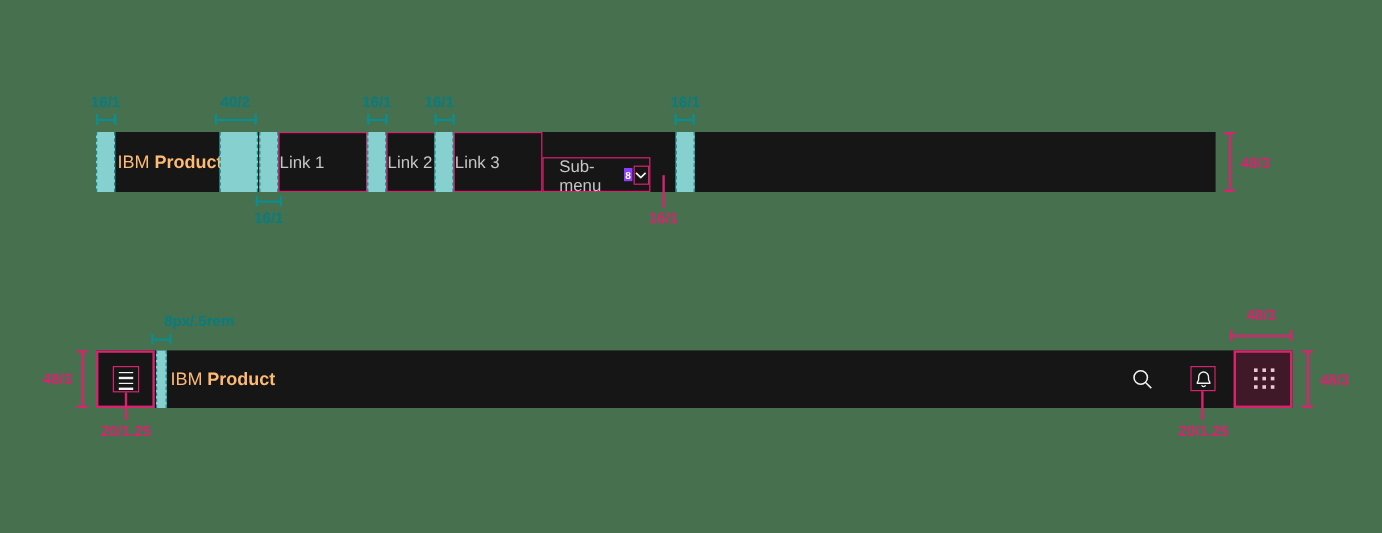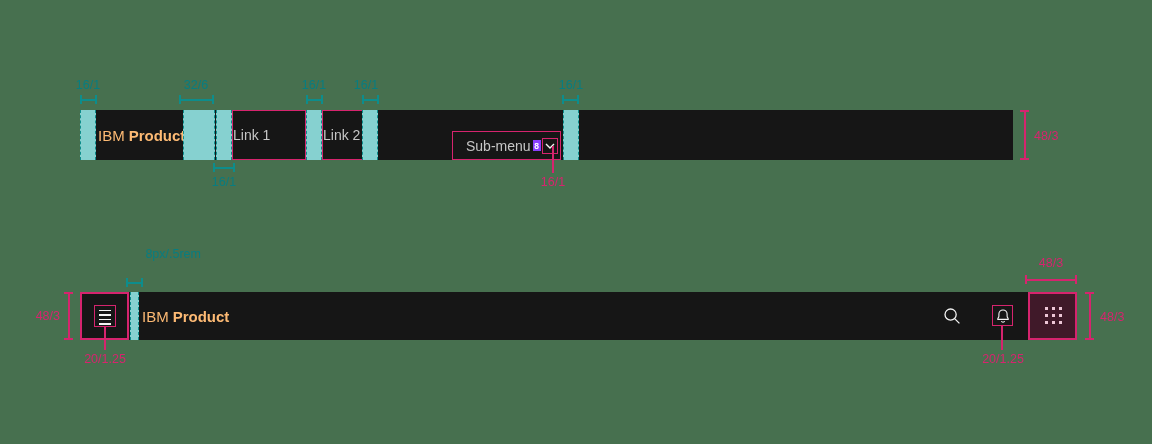--- a/index.html
+++ b/index.html
@@ -7,21 +7,21 @@
   .stage{position:relative;width:1152px;height:444px;background:#47704f;overflow:hidden;}
   .bar{position:absolute;background:#161616;}
   
   .spacer{position:absolute;top:0;bottom:0;background:#86d1d0;
           border-left:1px dashed #0d8d8c;border-right:1px dashed #0d8d8c;box-sizing:border-box;}
   
   .pinkbox{position:absolute;box-sizing:border-box;border:1.5px solid #d6246e;}
   .navitem{top:0;bottom:0;display:flex;align-items:center;justify-content:flex-start;
            color:#c6c6c6;font-size:14px;}
   
-  .mlabel{position:absolute;font-weight:400;font-size:12.5px;text-align:center;line-height:1;}
+  .mlabel{position:absolute;font-weight:700;font-size:12.5px;text-align:center;line-height:1;}
   .teal-t{color:#087d80;}
   .pink-t{color:#d6246e;}
   
   .hbr{position:absolute;height:9px;border-left:2px solid;border-right:2px solid;
        display:flex;align-items:center;box-sizing:border-box;}
   .hbr::before{content:"";flex:1;height:2px;background:currentColor;}
   .teal-br{color:#0d8d8c;}
   .pink-br{color:#d6246e;}
   
   .vbr{position:absolute;width:9px;border-top:2px solid;border-bottom:2px solid;
@@ -40,21 +40,21 @@
   svg{display:block;}
 </style>
 </head>
 <body>
 
 <div class="stage">
 
   <div class="mlabel teal-t" style="left:70px;top:79px;width:36px;">16/1</div>
   <div class="hbr teal-br" style="left:80px;top:95px;width:17px;"></div>
 
-  <div class="mlabel teal-t" style="left:178px;top:79px;width:36px;">32/6</div>
+  <div class="mlabel teal-t" style="left:178px;top:79px;width:36px;">40/2</div>
   <div class="hbr teal-br" style="left:179px;top:95px;width:35px;"></div>
 
   <div class="mlabel teal-t" style="left:296px;top:79px;width:36px;">16/1</div>
   <div class="hbr teal-br" style="left:306px;top:95px;width:17px;"></div>
 
   <div class="mlabel teal-t" style="left:348px;top:79px;width:36px;">16/1</div>
   <div class="hbr teal-br" style="left:362px;top:95px;width:17px;"></div>
 
   <div class="mlabel teal-t" style="left:553px;top:79px;width:36px;">16/1</div>
   <div class="hbr teal-br" style="left:562px;top:95px;width:17px;"></div>
@@ -76,22 +76,25 @@
     </div>
 
     <div class="spacer" style="left:226px;width:16px;"></div>
 
     <div class="pinkbox navitem" style="left:242px;width:43px;">
       <span>Link 2</span>
     </div>
 
     <div class="spacer" style="left:282px;width:16px;"></div>
 
+    <div class="pinkbox navitem" style="left:298px;width:74px;">
+      <span>Link 3</span>
+    </div>
 
-    <div class="pinkbox navitem" style="left:372px;width:109px;justify-content:flex-start;padding-left:13px;margin-top:21px;">
+    <div class="pinkbox navitem" style="left:372px;width:90px;justify-content:flex-start;padding-left:13px;margin-top:21px;">
       <span>Sub-menu</span>
       <span class="badge" style="margin-left:2px;">8</span>
       <span class="pinkbox" style="position:relative;width:16px;height:16px;margin-left:1px;
             display:inline-flex;align-items:center;justify-content:center;">
         <svg width="10" height="6" viewBox="0 0 10 6">
           <path d="M1 1 L5 5 L9 1" fill="none" stroke="#f4f4f4" stroke-width="1.4"></path>
         </svg>
       </span>
     </div>
 
@@ -100,21 +103,21 @@
 
   <div class="vbr pink-br" style="left:1020px;top:110px;height:50px;"></div>
   <div class="mlabel pink-t" style="left:1034px;top:130px;width:40px;text-align:left;">48/3</div>
 
   <div class="hbr teal-br" style="left:213px;top:163px;width:22px;"></div>
   <div class="mlabel teal-t" style="left:206px;top:176px;width:36px;">16/1</div>
 
   <div class="callout" style="left:552px;top:146px;height:27px;"></div>
   <div class="mlabel pink-t" style="left:535px;top:176px;width:36px;">16/1</div>
 
-  <div class="mlabel teal-t" style="left:131px;top:248px;width:70px;text-align:right;">8px/.5rem</div>
+  <div class="mlabel teal-t" style="left:131px;top:262px;width:70px;text-align:center;">8px/.5rem</div>
   <div class="hbr teal-br" style="left:126px;top:278px;width:17px;"></div>
 
   <div class="mlabel pink-t" style="left:1026px;top:257px;width:50px;">48/3</div>
   <div class="hbr pink-br" style="left:1025px;top:275px;width:52px;"></div>
 
   <div class="bar" style="left:80px;top:292px;width:997px;height:48px;">
 
     <div class="pinkbox" style="left:0;top:0;width:49px;height:48px;border-width:2px;"></div>
 
     <div class="spacer" style="left:50px;width:9px;"></div>

